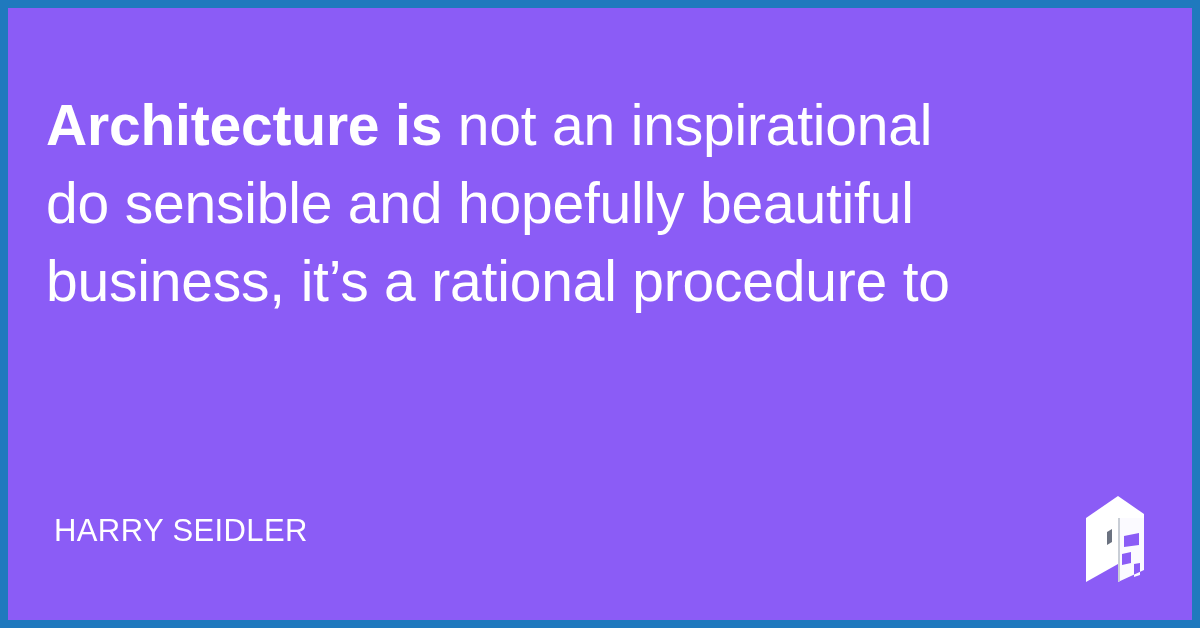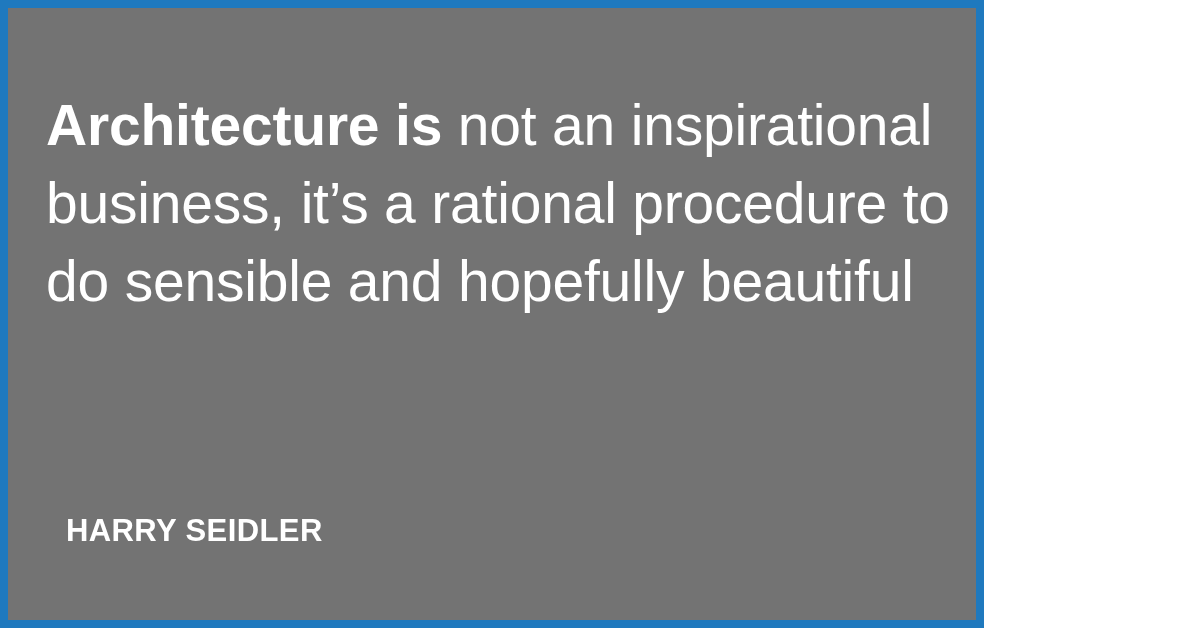--- a/index.html
+++ b/index.html
@@ -8,24 +8,24 @@
     padding: 0;
     background: #ffffff;
   }
 
   body {
     font-family: "Liberation Sans", sans-serif;
   }
 
   #card {
     position: relative;
-    width: 984px;
+    width: 1200px;
     height: 628px;
     box-sizing: border-box;
-    background: #737373;
+    background: #8b5cf6;
     border: 8px solid #1f79be;
     overflow: hidden;
   }
 
   
   #quote {
     position: absolute;
     left: 38px;
     top: 78px;
     width: 1000px;
@@ -43,26 +43,25 @@
   .quote-line .lead {
     font-weight: 700;
   }
 
   
   #attribution {
     position: absolute;
     left: 46px;
     top: 505px;
     font-size: 31px;
-    font-weight: 700;
+    font-weight: 400;
     color: #ffffff;
     letter-spacing: 0.4px;
     text-transform: uppercase;
     white-space: nowrap;
-    margin-left: 12px;
   }
 
   
   #logo {
     position: absolute;
     left: 1074px;
     top: 484px;
     width: 72px;
     height: 94px;
   }
@@ -78,25 +77,25 @@
 
 <div id="card">
 
   <div id="quote">
 
     <div class="quote-line">
       <span class="lead">Architecture is</span><span> not an inspirational</span>
     </div>
 
     <div class="quote-line">
-      <span>business, it’s a rational procedure to</span>
+      <span>do sensible and hopefully beautiful</span>
     </div>
 
     <div class="quote-line">
-      <span>do sensible and hopefully beautiful</span>
+      <span>business, it’s a rational procedure to</span>
     </div>
 
 
   </div>
 
   <div id="attribution">HARRY SEIDLER</div>
 
   <div id="logo">
     <svg viewBox="0 0 72 94" xmlns="http://www.w3.org/2000/svg" aria-hidden="true">
 

